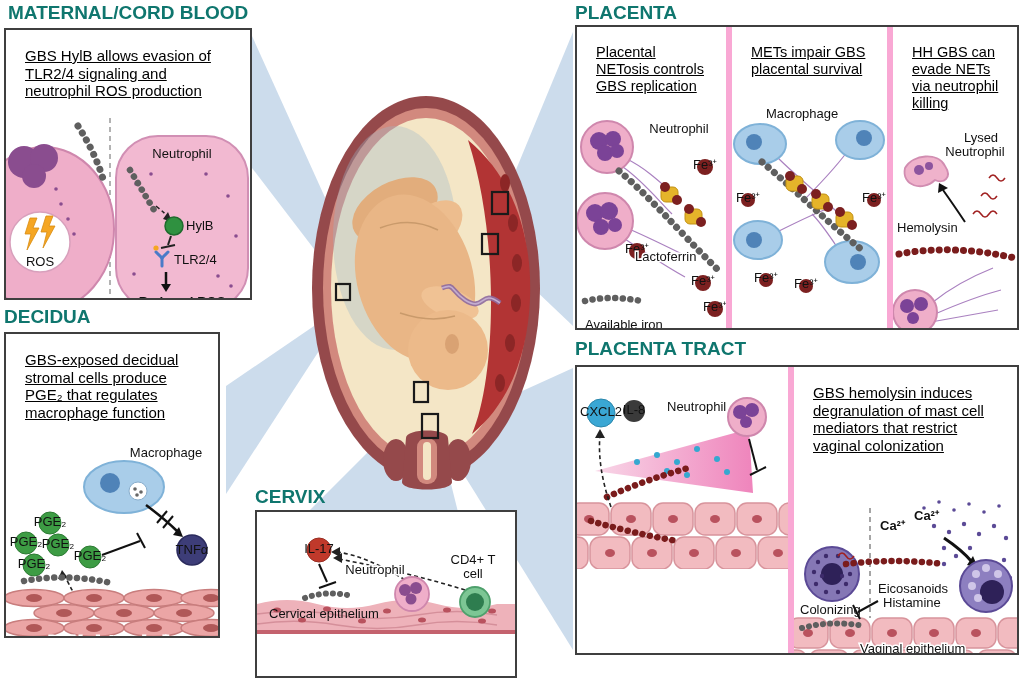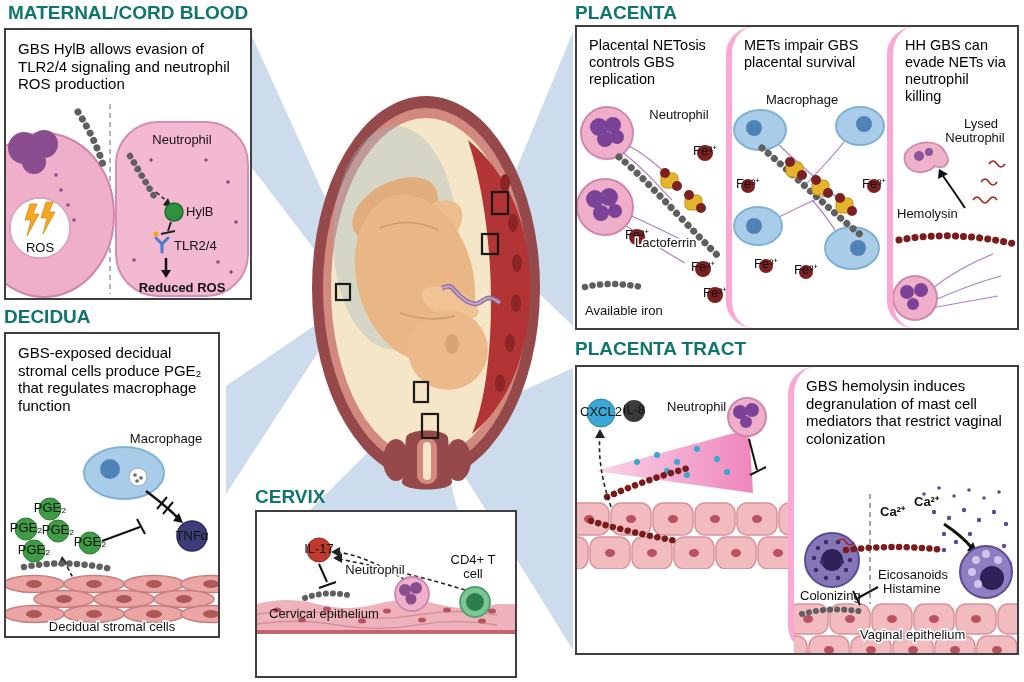--- a/index.html
+++ b/index.html
@@ -2,24 +2,24 @@
 <html><head>
 <meta charset="utf-8">
 <style>
   html,body{margin:0;padding:0;background:#fff;}
   body{position:relative;width:1024px;height:682px;overflow:hidden;font-family:"Liberation Sans",sans-serif;}
   svg{display:block;}
   .layer{position:absolute;left:0;top:0;}
   .panel{position:absolute;background:#fff;border:2px solid #3f3f3f;box-sizing:border-box;z-index:2;overflow:hidden;}
   .heading{position:absolute;font-weight:700;font-size:19px;color:#0f766e;z-index:3;white-space:nowrap;}
   .heading.center{white-space:normal;}
-  .desc{margin:5px;padding:5px 7px 2px;font-size:15px;line-height:1.17;color:#000;}
+  .desc{margin:12px;padding:5px 7px 2px;font-size:15px;line-height:1.17;color:#000;text-decoration:underline;}
   .desc.center{text-align:center;}
   .cols{display:flex;height:100%;}
-  .col{box-sizing:border-box;border-radius:27px;}
+  .col{box-sizing:border-box;}
   .bl{border-left:6px solid #f9a8d4;}
   text{fill:#111;font-family:"Liberation Sans",sans-serif;font-size:13px;}
   .halo{paint-order:stroke;stroke:#ffffff;stroke-width:3px;}
 </style>
 </head>
 <body>
 
 <svg class="layer" width="1024" height="682" style="z-index:0">
   <polygon points="252,36 252,168 350,296 356,266" fill="#ccdcec"></polygon>
   <polygon points="226,386 226,494 352,300" fill="#ccdcec"></polygon>

